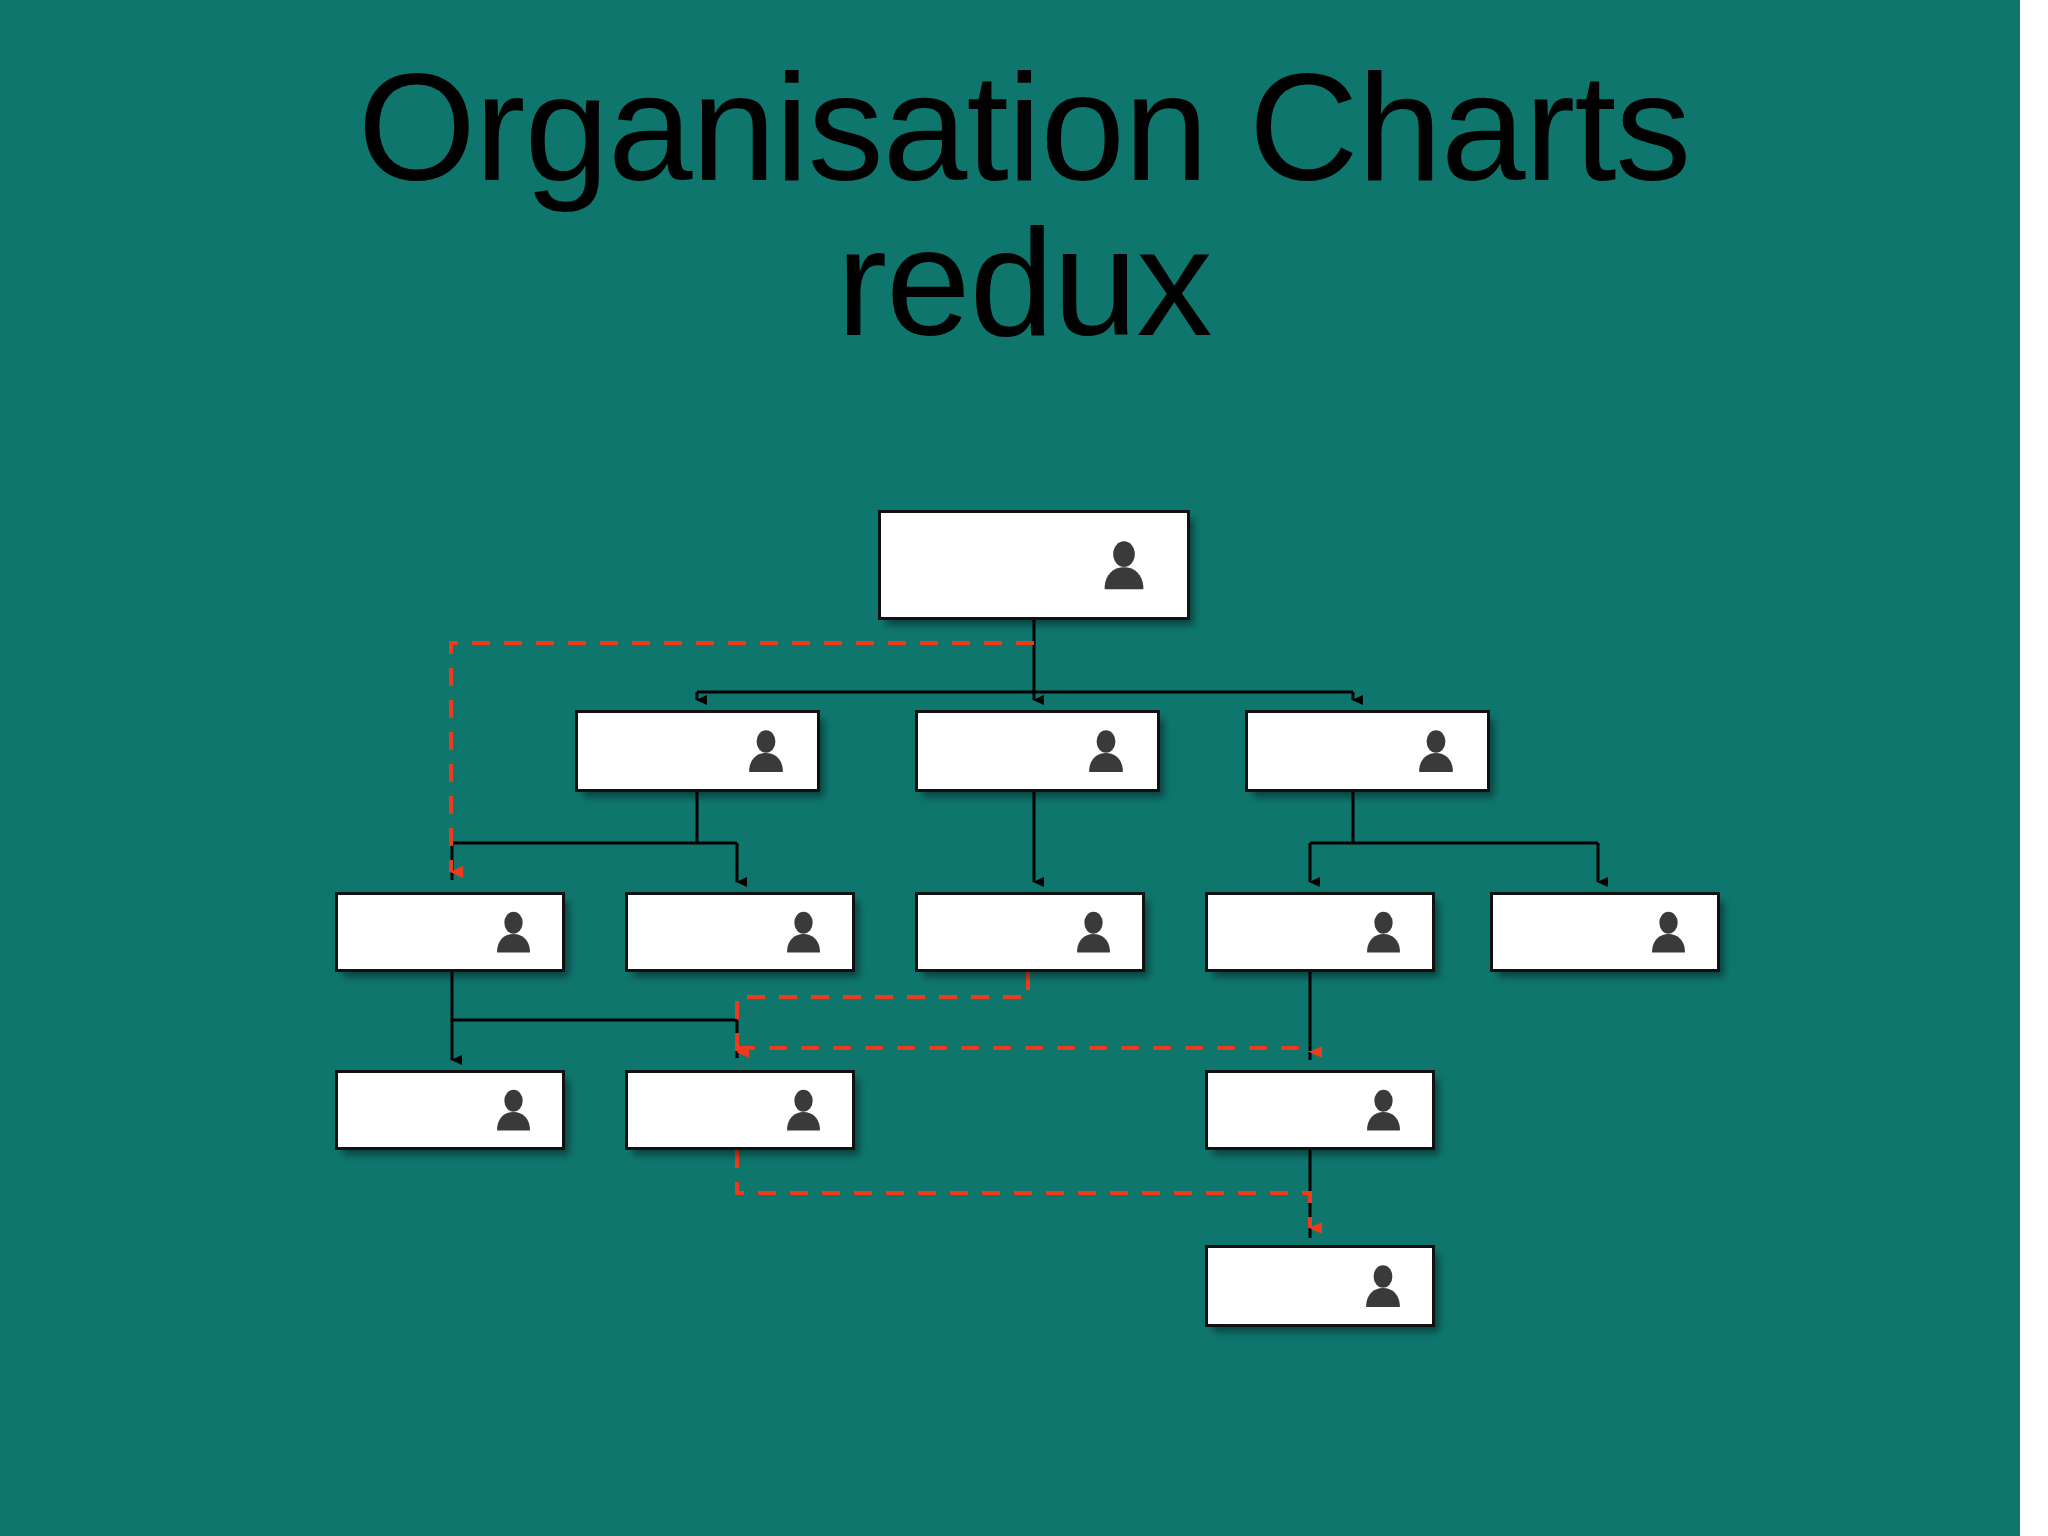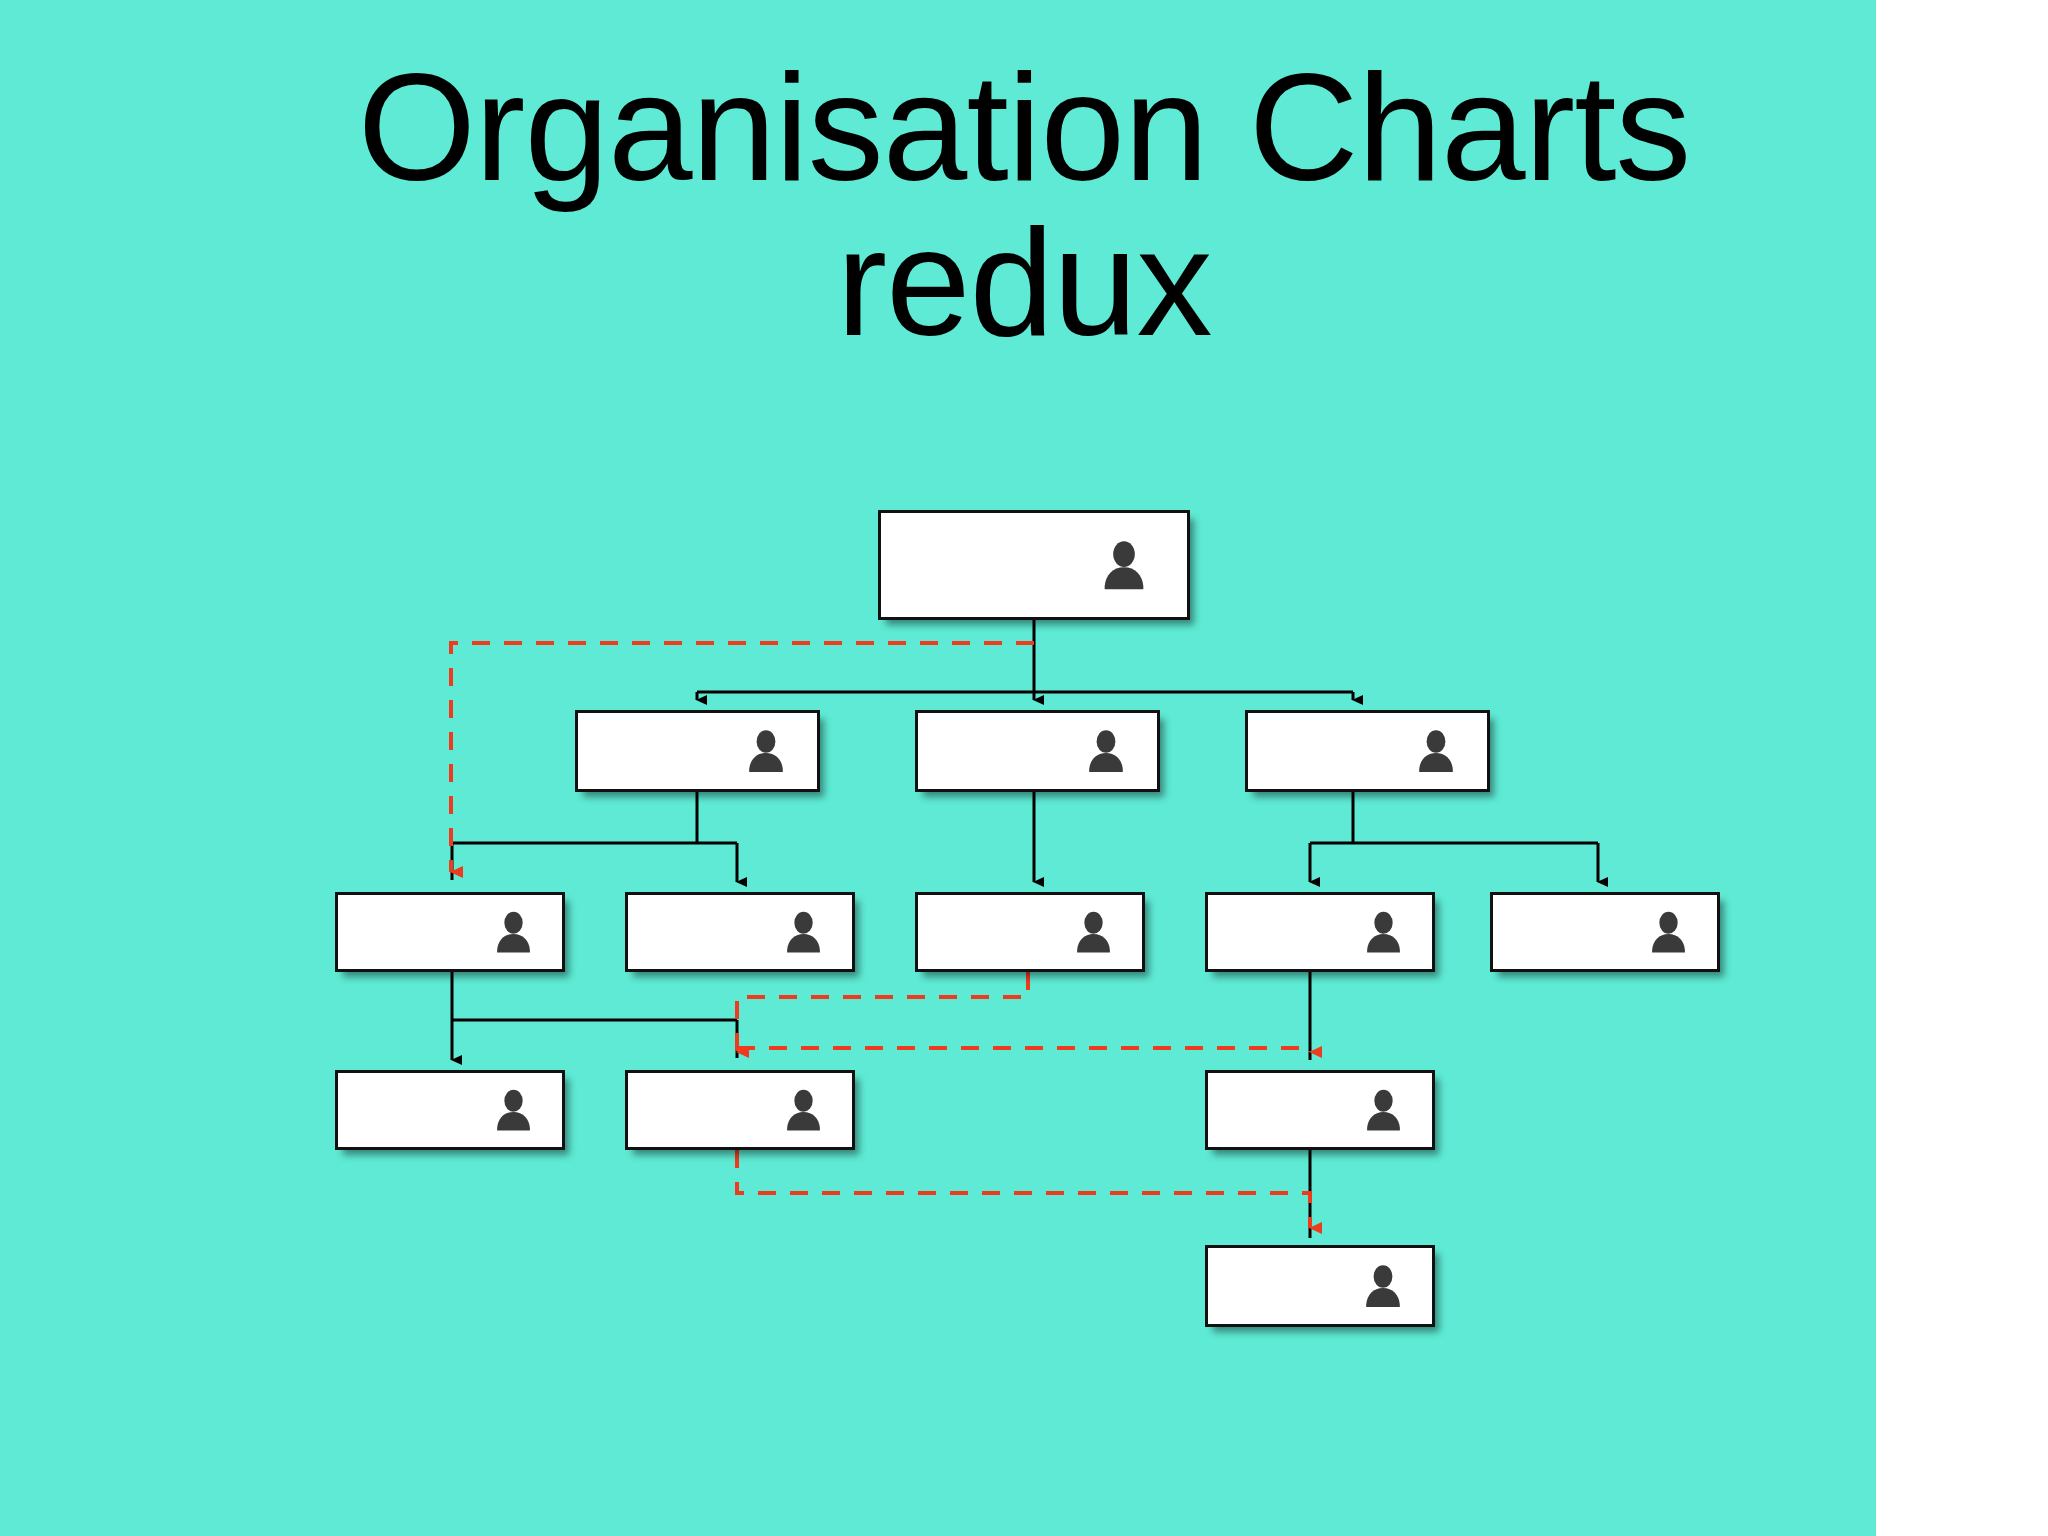--- a/index.html
+++ b/index.html
@@ -3,23 +3,23 @@
 <meta charset="utf-8">
 <title>Organisation Charts redux</title>
 <style>
   html, body {
     margin: 0;
     padding: 0;
     background: #ffffff;
   }
   #slide {
     position: relative;
-    width: 1876px;
+    width: 2020px;
     height: 1536px;
-    background: #5eead4;
+    background: #0f766e;
     overflow: hidden;
     font-family: "Liberation Sans", "DejaVu Sans", sans-serif;
   }
 
   
   #title-block {
     position: absolute;
     left: 0;
     top: 50px;
     width: 2048px;

